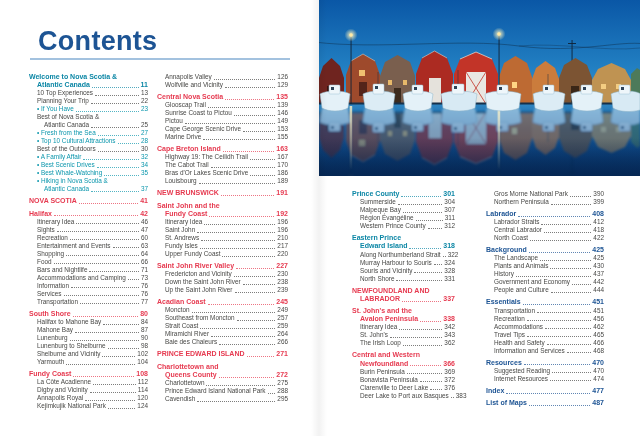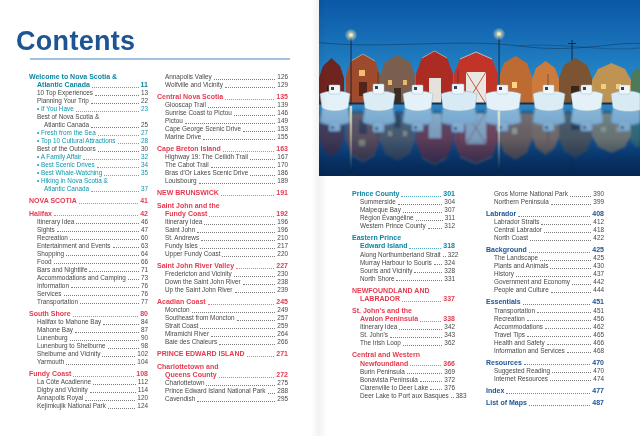--- a/index.html
+++ b/index.html
@@ -8,21 +8,21 @@
     background:#ffffff;
     font-family:"Liberation Sans", sans-serif;
     -webkit-font-smoothing:antialiased;
   }
   .spine{
     position:absolute;left:311px;top:0;width:16px;height:436px;
     background:linear-gradient(to right, rgba(0,0,0,0), rgba(0,0,0,0.05) 50%, rgba(0,0,0,0));
     pointer-events:none;z-index:5;
   }
   .page-title{
-    position:absolute;left:16px;top:26px;
+    position:absolute;left:38px;top:26px;
     font-size:27px;font-weight:bold;letter-spacing:.3px;
     color:var(--c-navy);
   }
   .title-rule{
     position:absolute;left:30px;top:58px;width:260px;height:2px;
     background:var(--c-rule);
   }
   .photo{
     position:absolute;left:319px;top:0;width:321px;height:176px;overflow:hidden;
   }

